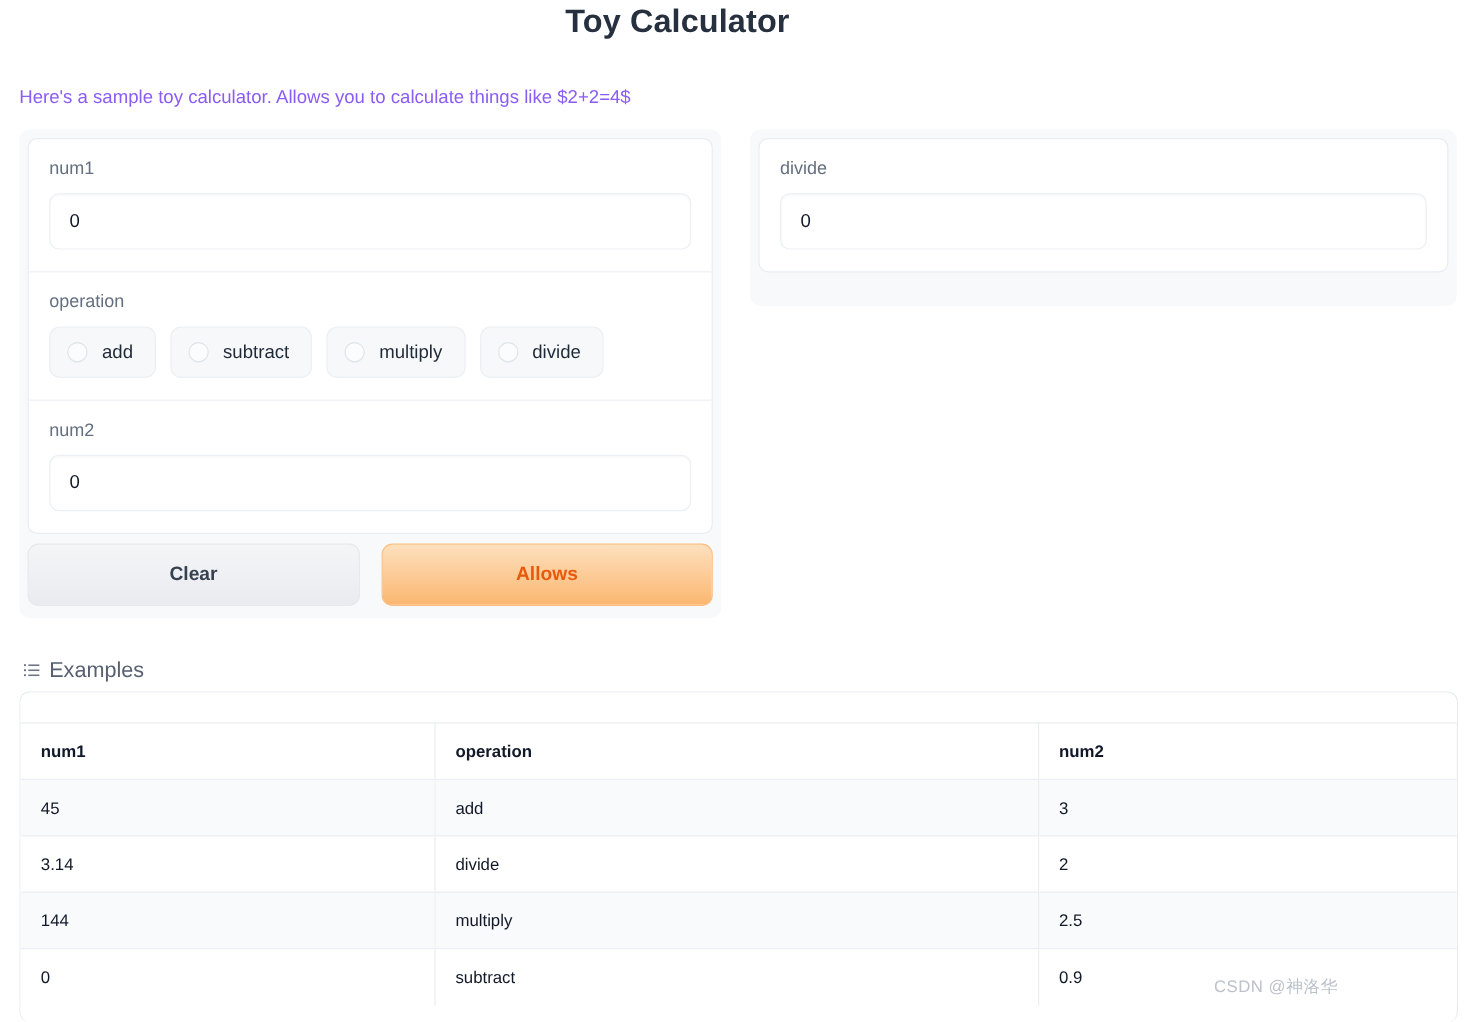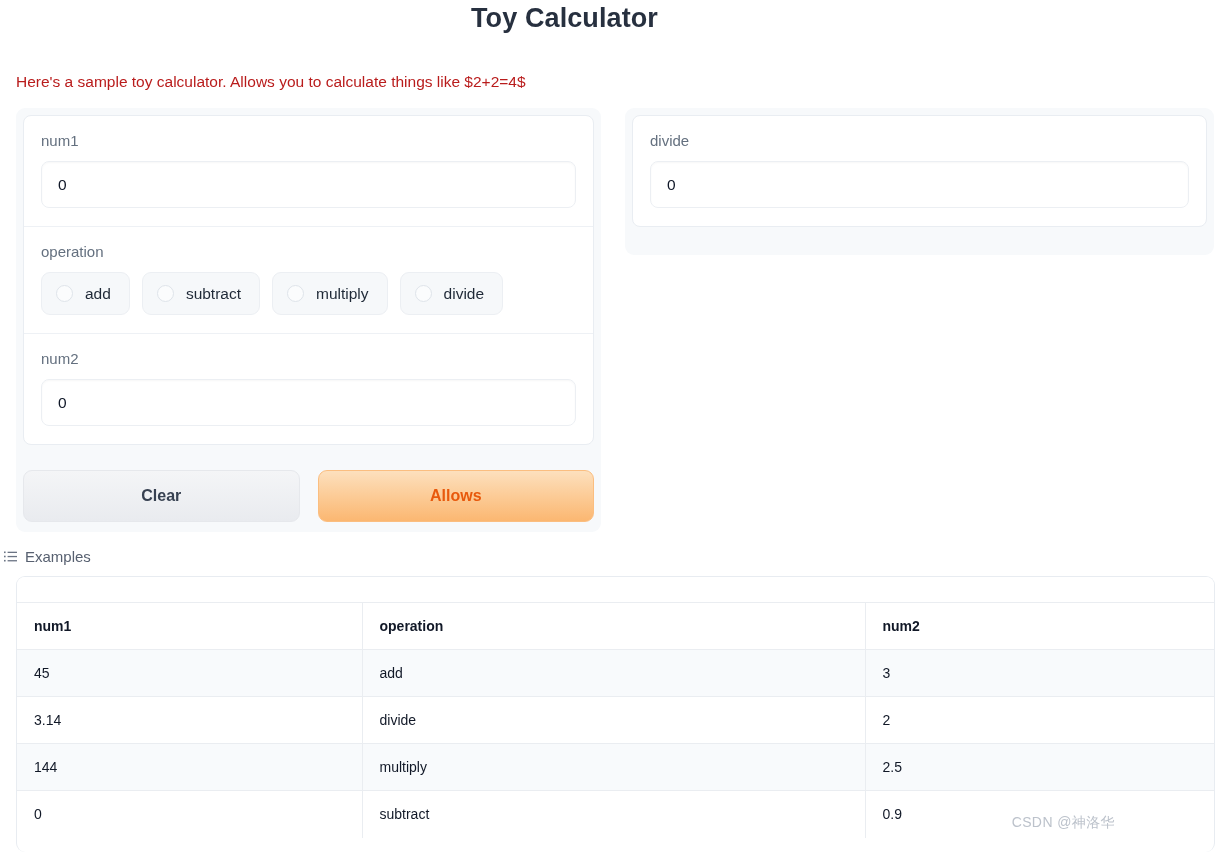--- a/index.html
+++ b/index.html
@@ -17,21 +17,21 @@
     font-size: 27px;
     font-weight: bold;
     color: #27303f;
     letter-spacing: .1px;
     padding-top: 3px;
     line-height: 31px;
   }
   .app-desc {
     margin: 38px 0 0 16px;
     font-size: 15.5px;
-    color: #b91c1c;
+    color: #8b5cf6;
     line-height: 20px;
   }
 
   
   .columns {
     position: absolute;
     top: 108px; left: 16px;
     width: 1199px;
     display: flex;
     gap: 24px;
@@ -98,21 +98,21 @@
     border-radius: 50%;
     border: 1.5px solid #dfe4ea;
     background: #fbfcfd;
     flex: none;
   }
 
   
   .btn-row {
     display: flex;
     gap: 18px;
-    margin-top: 25px;
+    margin-top: 8px;
   }
   .btn {
     flex: 1;
     height: 52px;
     border-radius: 9px;
     display: flex;
     align-items: center;
     justify-content: center;
     font-size: 16px;
     font-weight: bold;
@@ -126,25 +126,25 @@
   }
   .btn-submit {
     background: linear-gradient(180deg,#fde0bd 0%,#fbb771 100%);
     border-color: #fbbe80;
     color: #e8590c;
   }
 
   
   .examples-head {
     position: absolute;
-    top: 548px; left: 4px;
+    top: 548px; left: 20px;
     display: flex;
     align-items: center;
     gap: 8px;
-    font-size: 15px;
+    font-size: 18px;
     color: #576070;
   }
   .list-icon { width: 13px; height: 11px; display: block; }
 
   .table-wrap {
     position: absolute;
     top: 576px; left: 16px;
     width: 1199px;
     height: 276px;
     background: #ffffff;

